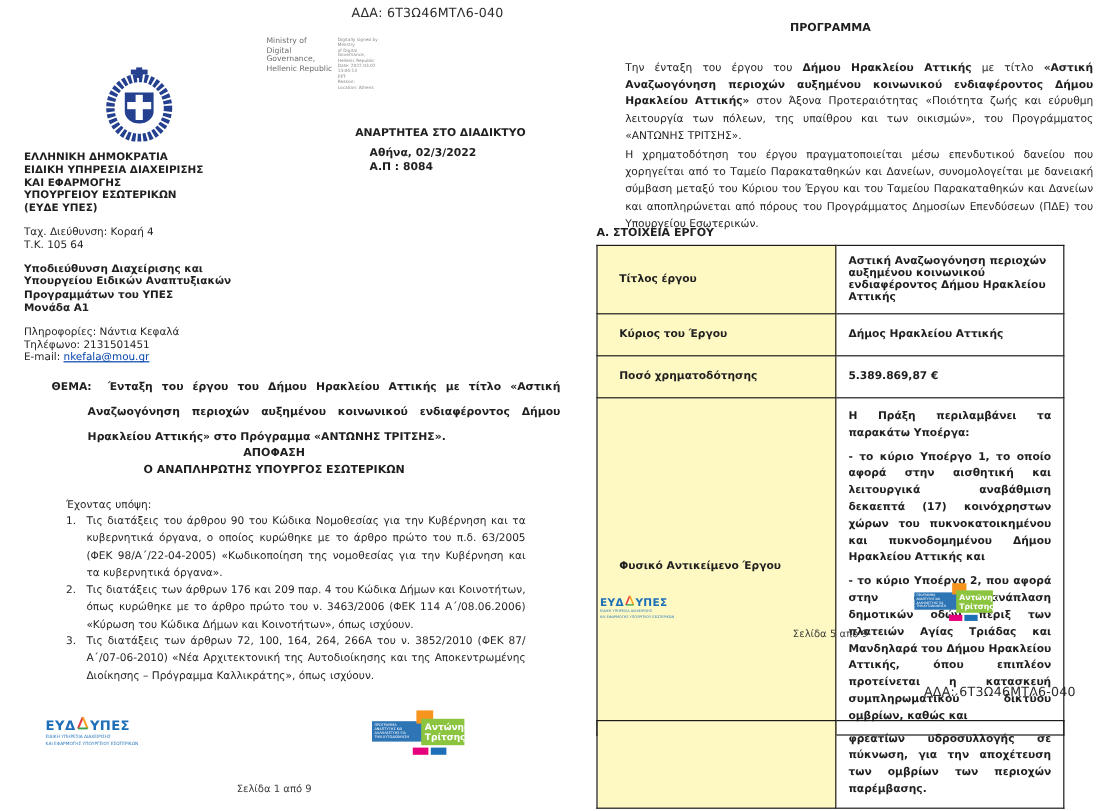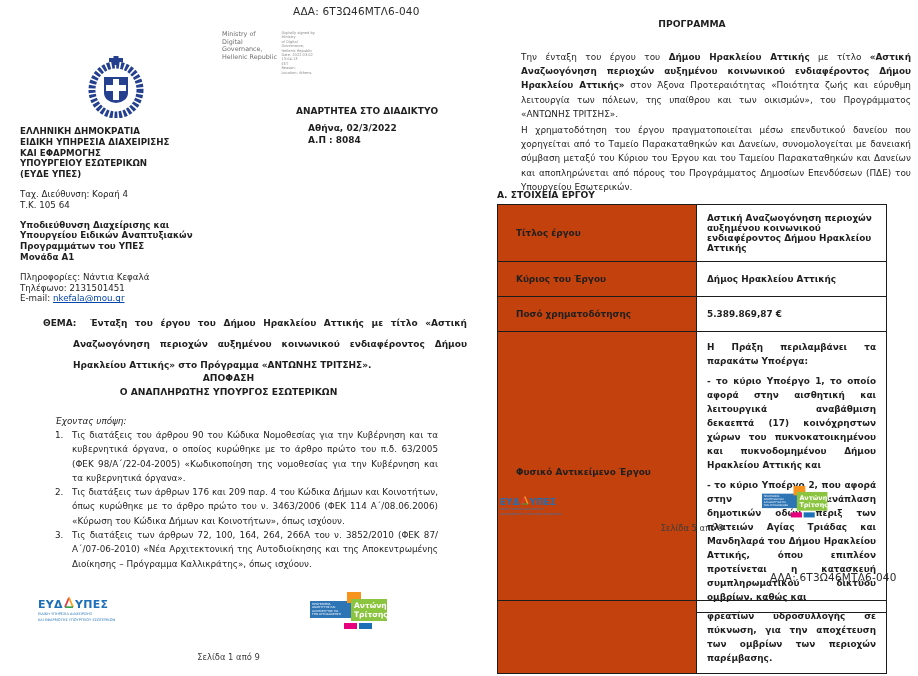--- a/index.html
+++ b/index.html
@@ -34,21 +34,21 @@
   
   .nlist{font-size:8.8px;line-height:14.3px;}
   .li{display:flex;}
   .li .num{width:17px;flex:none;}
   .li .txt{flex:1;text-align:justify;}
 
   
   .para{font-size:8.9px;line-height:14.2px;margin-left:24px;}
   .ptable{border-collapse:collapse;width:390px;table-layout:fixed;}
   .ptable td{border:1px solid #1c1c1c;vertical-align:middle;}
-  .ptable .lab{width:172px;background:#c2410c;font-weight:bold;font-size:8.9px;
+  .ptable .lab{width:172px;background:#fef9c3;font-weight:bold;font-size:8.9px;
                padding:6px 8px 6px 18px;}
   .ptable .val{font-weight:bold;font-size:8.9px;padding:8px 10px;}
   .ptable .val3{padding:12px 10px;}
   .phys{font-weight:normal;font-size:8.8px;line-height:14px;text-align:justify;}
   .phys p{margin:0 0 6px 0;}
   .phys p:last-child{margin-bottom:0;}
 
   
   .pagenum{font-size:8.4px;color:#3c3c3c;}
   .eyde-logo .main{display:flex;align-items:flex-end;gap:1px;
@@ -132,21 +132,21 @@
     </div>
 
     <div class="abs subject justify" style="left:43px;top:313px;width:394px;">
       <span class="subject-label">ΘΕΜΑ:</span>
       <span>Ένταξη του έργου του Δήμου Ηρακλείου Αττικής με τίτλο «Αστική Αναζωογόνηση περιοχών αυξημένου κοινωνικού ενδιαφέροντος Δήμου Ηρακλείου Αττικής» στο Πρόγραμμα «ΑΝΤΩΝΗΣ ΤΡΙΤΣΗΣ».</span>
     </div>
 
     <div class="abs heading9 center" style="left:20px;top:372px;width:417px;">ΑΠΟΦΑΣΗ</div>
     <div class="abs heading9 center" style="left:20px;top:386px;width:417px;">Ο ΑΝΑΠΛΗΡΩΤΗΣ ΥΠΟΥΡΓΟΣ ΕΣΩΤΕΡΙΚΩΝ</div>
 
-    <div class="abs" style="left:55px;top:416px;font-size:8.8px;font-style:italic;">Έχοντας υπόψη:</div>
+    <div class="abs" style="left:55px;top:416px;font-size:8.8px;">Έχοντας υπόψη:</div>
 
     <div class="abs nlist" style="left:55px;top:428px;width:383px;">
       <div class="li">
         <span class="num">1.</span>
         <span class="txt">Τις διατάξεις του άρθρου 90 του Κώδικα Νομοθεσίας για την Κυβέρνηση και τα κυβερνητικά όργανα, ο οποίος κυρώθηκε με το άρθρο πρώτο του π.δ. 63/2005 (ΦΕΚ 98/Α΄/22-04-2005) «Κωδικοποίηση της νομοθεσίας για την Κυβέρνηση και τα κυβερνητικά όργανα».</span>
       </div>
       <div class="li">
         <span class="num">2.</span>
         <span class="txt">Τις διατάξεις των άρθρων 176 και 209 παρ. 4 του Κώδικα Δήμων και Κοινοτήτων, όπως κυρώθηκε με το άρθρο πρώτο του ν. 3463/2006 (ΦΕΚ 114 Α΄/08.06.2006) «Κύρωση του Κώδικα Δήμων και Κοινοτήτων», όπως ισχύουν.</span>
       </div>

